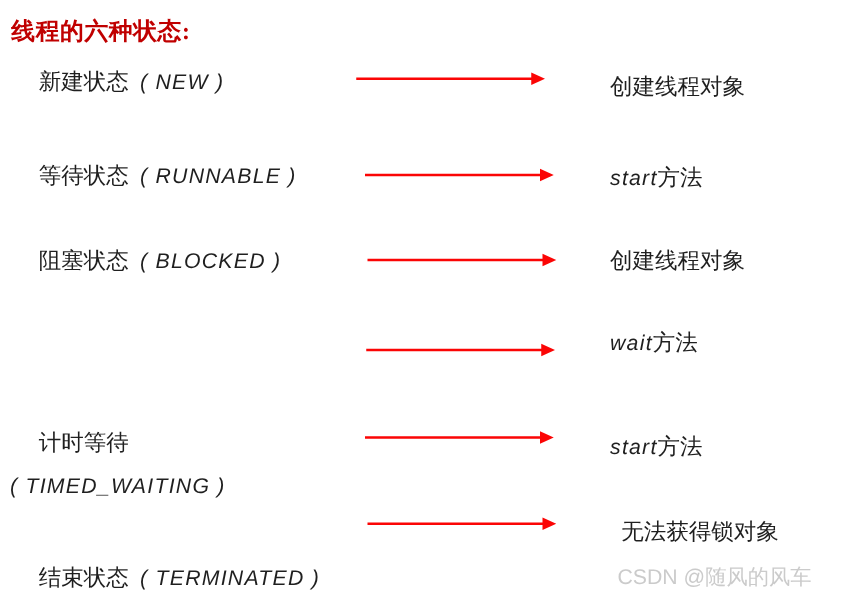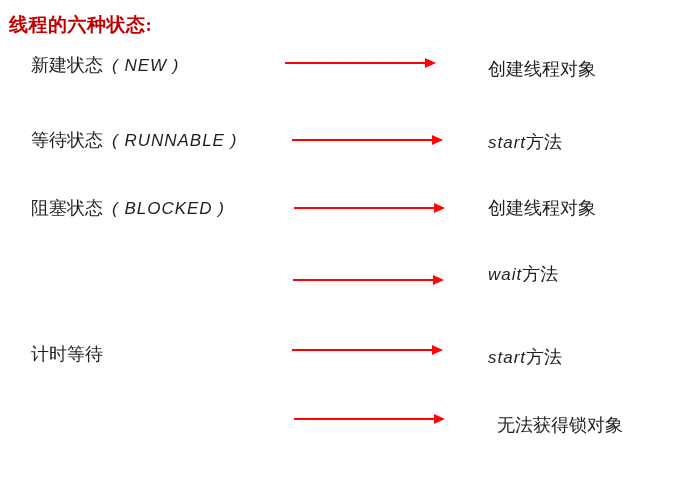--- a/index.html
+++ b/index.html
@@ -106,26 +106,29 @@
     </div>
   <div class="lbl r3"><span class="lat"></span><span class="cjk">创建线程对象</span></div>
 
   <div class="arrow a4">
       <span class="shaft"></span>
       <span class="head"></span>
     </div>
   <div class="lbl r4"><span class="lat">wait</span><span class="cjk">方法</span></div>
 
   <div class="lbl l5"><span class="cjk">计时等待</span></div>
+  <div class="lbl l5b"><span class="lat">( TIMED_WAITING )</span></div>
   <div class="arrow a5">
       <span class="shaft"></span>
       <span class="head"></span>
     </div>
   <div class="lbl r5"><span class="lat">start</span><span class="cjk">方法</span></div>
 
   <div class="arrow a6">
       <span class="shaft"></span>
       <span class="head"></span>
     </div>
   <div class="lbl r6"><span class="lat"></span><span class="cjk">无法获得锁对象</span></div>
+  <div class="lbl l6"><span class="cjk">结束状态</span><span class="lat gap">( TERMINATED )</span></div>
 
+  <div class="watermark">CSDN @随风的风车</div>
 
 </div>
 
 </body></html>

